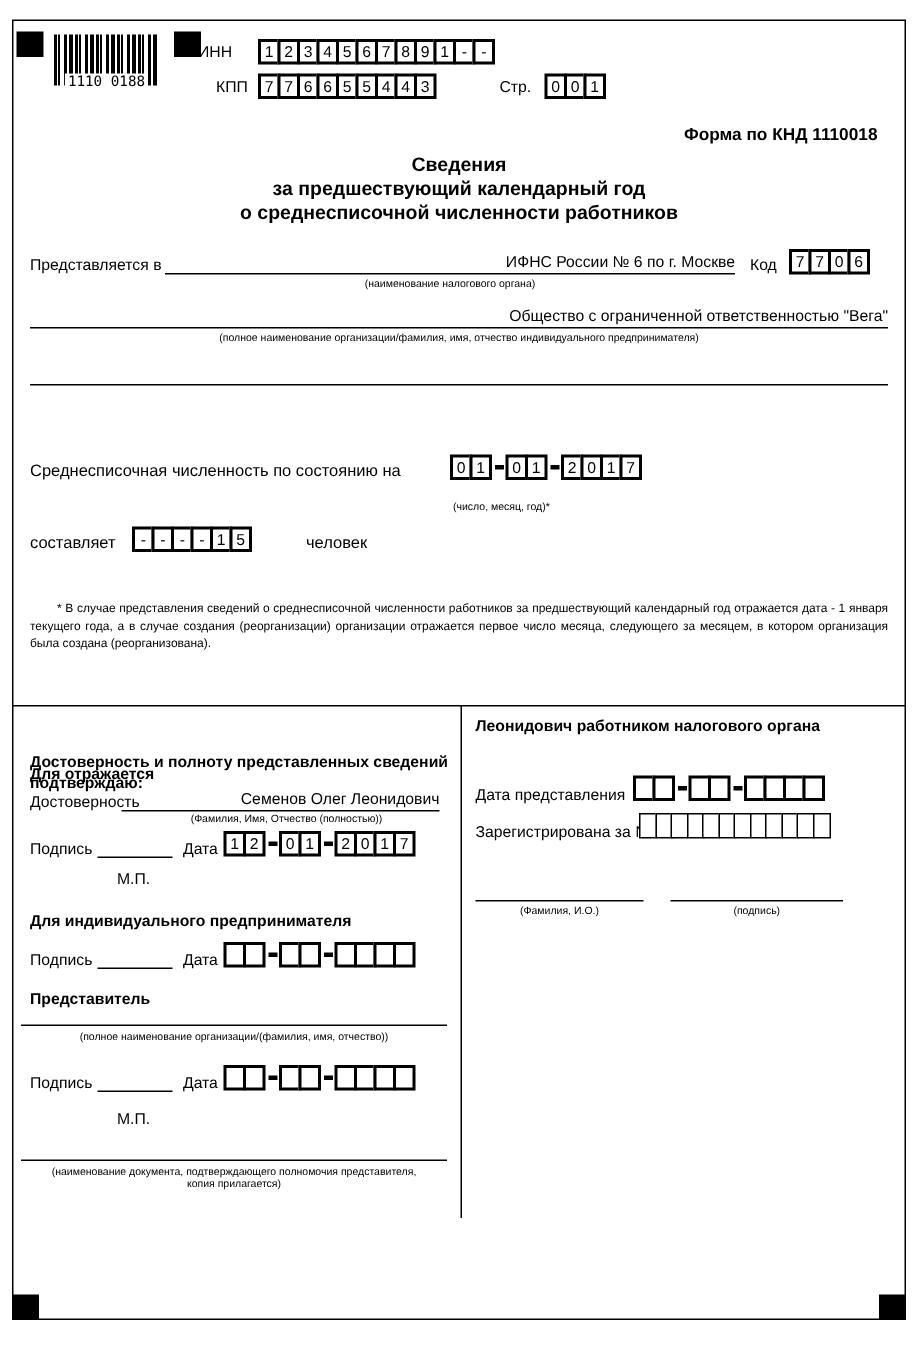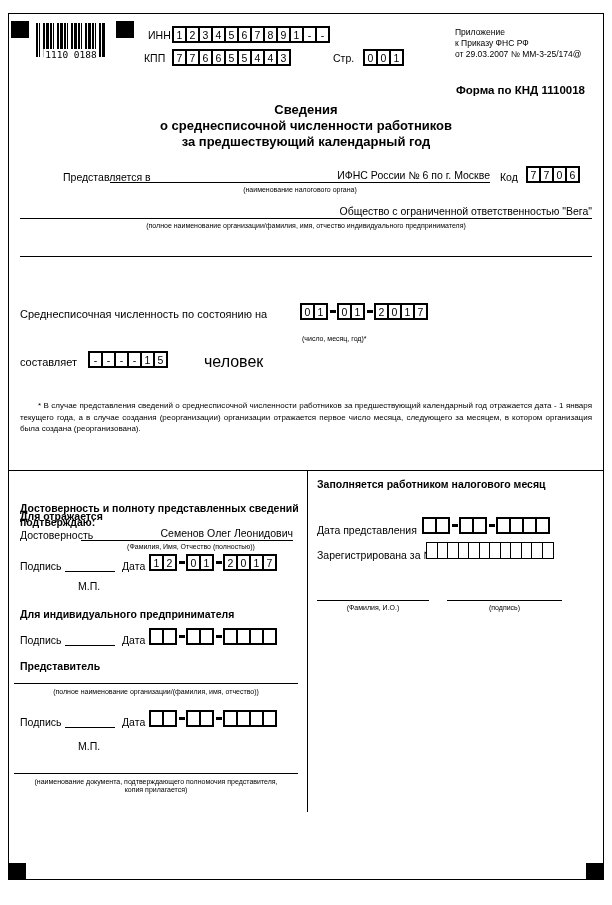--- a/index.html
+++ b/index.html
@@ -53,21 +53,21 @@
 
   <div class="abs sq" style="left:11px; top:21px;"></div>
   <div class="abs sq" style="left:116px; top:21px;"></div>
   <div class="abs sq" style="left:8px; top:863px;"></div>
   <div class="abs sq" style="left:586px; top:863px;"></div>
 
   <div class="abs barcode">
     <span class="barcode-num">1110 0188</span>
   </div>
 
-  <div class="abs lbl" style="left:148px; top:29px;">ИНН</div>
+  <div class="abs lbl" style="left:132px; top:29px;">ИНН</div>
   <div class="abs cells" style="left:172px; top:26px;">
       <div class="cell">1</div>
       <div class="cell">2</div>
       <div class="cell">3</div>
       <div class="cell">4</div>
       <div class="cell">5</div>
       <div class="cell">6</div>
       <div class="cell">7</div>
       <div class="cell">8</div>
       <div class="cell">9</div>
@@ -88,35 +88,30 @@
       <div class="cell">4</div>
       <div class="cell">3</div>
     </div>
   <div class="abs lbl" style="left:333px; top:52px;">Стр.</div>
   <div class="abs cells" style="left:363px; top:49px;">
       <div class="cell">0</div>
       <div class="cell">0</div>
       <div class="cell">1</div>
     </div>
 
-  <div class="abs appendix">
-    <div>Приложение</div>
-    <div>к Приказу ФНС РФ</div>
-    <div>от 29.03.2007 № ММ-3-25/174@</div>
-  </div>
 
   <div class="abs form-code">Форма по КНД 1110018</div>
 
   <div class="abs title">
     <div>Сведения</div>
+    <div>за предшествующий календарный год</div>
     <div>о среднесписочной численности работников</div>
-    <div>за предшествующий календарный год</div>
-  </div>
-
-  <div class="abs lbl" style="left:20px; top:171px;margin-left:43px;">Представляется в</div>
+  </div>
+
+  <div class="abs lbl" style="left:20px; top:171px;">Представляется в</div>
   <div class="abs field" style="left:110px; top:169px; width:380px;">
     <div class="val">ИФНС России № 6 по г. Москве</div>
   </div>
   <div class="abs cap" style="left:110px; top:186px; width:380px;">(наименование налогового органа)</div>
   <div class="abs lbl" style="left:500px; top:171px;">Код</div>
   <div class="abs cells" style="left:526px; top:166px;">
       <div class="cell">7</div>
       <div class="cell">7</div>
       <div class="cell">0</div>
       <div class="cell">6</div>
@@ -151,21 +146,21 @@
 
   <div class="abs lbl" style="left:20px; top:356px; font-size:11px;">составляет</div>
   <div class="abs cells" style="left:88px; top:351px;">
       <div class="cell">-</div>
       <div class="cell">-</div>
       <div class="cell">-</div>
       <div class="cell">-</div>
       <div class="cell">1</div>
       <div class="cell">5</div>
     </div>
-  <div class="abs lbl" style="left:204px; top:356px; font-size:16px;">человек</div>
+  <div class="abs lbl" style="left:204px; top:356px; font-size:11px;">человек</div>
 
   <div class="abs footnote">* В случае представления сведений о среднесписочной численности работников за предшествующий календарный год отражается дата - 1 января текущего года, а в случае создания (реорганизации) организации отражается первое число месяца, следующего за месяцем, в котором организация была создана (реорганизована).</div>
 
   <div class="abs hline"></div>
   <div class="abs vline"></div>
 
   <div class="abs sec-head" style="left:20px; top:477px; width:283px;margin-top:24px;">Достоверность и полноту представленных сведений подтверждаю:</div>
   <div class="abs sec-head" style="left:20px; top:509px;">Для отражается</div>
 
   <div class="abs lbl" style="left:20px; top:529px;">Достоверность</div>
@@ -247,21 +242,21 @@
       </div>
   </div>
   <div class="abs lbl" style="left:78px; top:740px;">М.П.</div>
 
   <div class="abs blank-line" style="left:14px; top:762px; width:284px; border-bottom-width:1.5px;"></div>
   <div class="abs cap" style="left:14px; top:778px; width:284px;">
     <div>(наименование документа, подтверждающего полномочия представителя,</div>
     <div>копия прилагается)</div>
   </div>
 
-  <div class="abs sec-head" style="left:317px; top:477px; width:280px;">Заполняется работником налогового месяц</div>
+  <div class="abs sec-head" style="left:317px; top:477px; width:280px;">Леонидович работником налогового органа</div>
 
   <div class="abs lbl" style="left:317px; top:524px;">Дата представления</div>
   <div class="abs cellrow" style="left:422px; top:517px;">
     <div class="cells">
         <div class="cell"></div>
         <div class="cell"></div>
       </div>
     <div class="dash"></div>
     <div class="cells">
         <div class="cell"></div>

